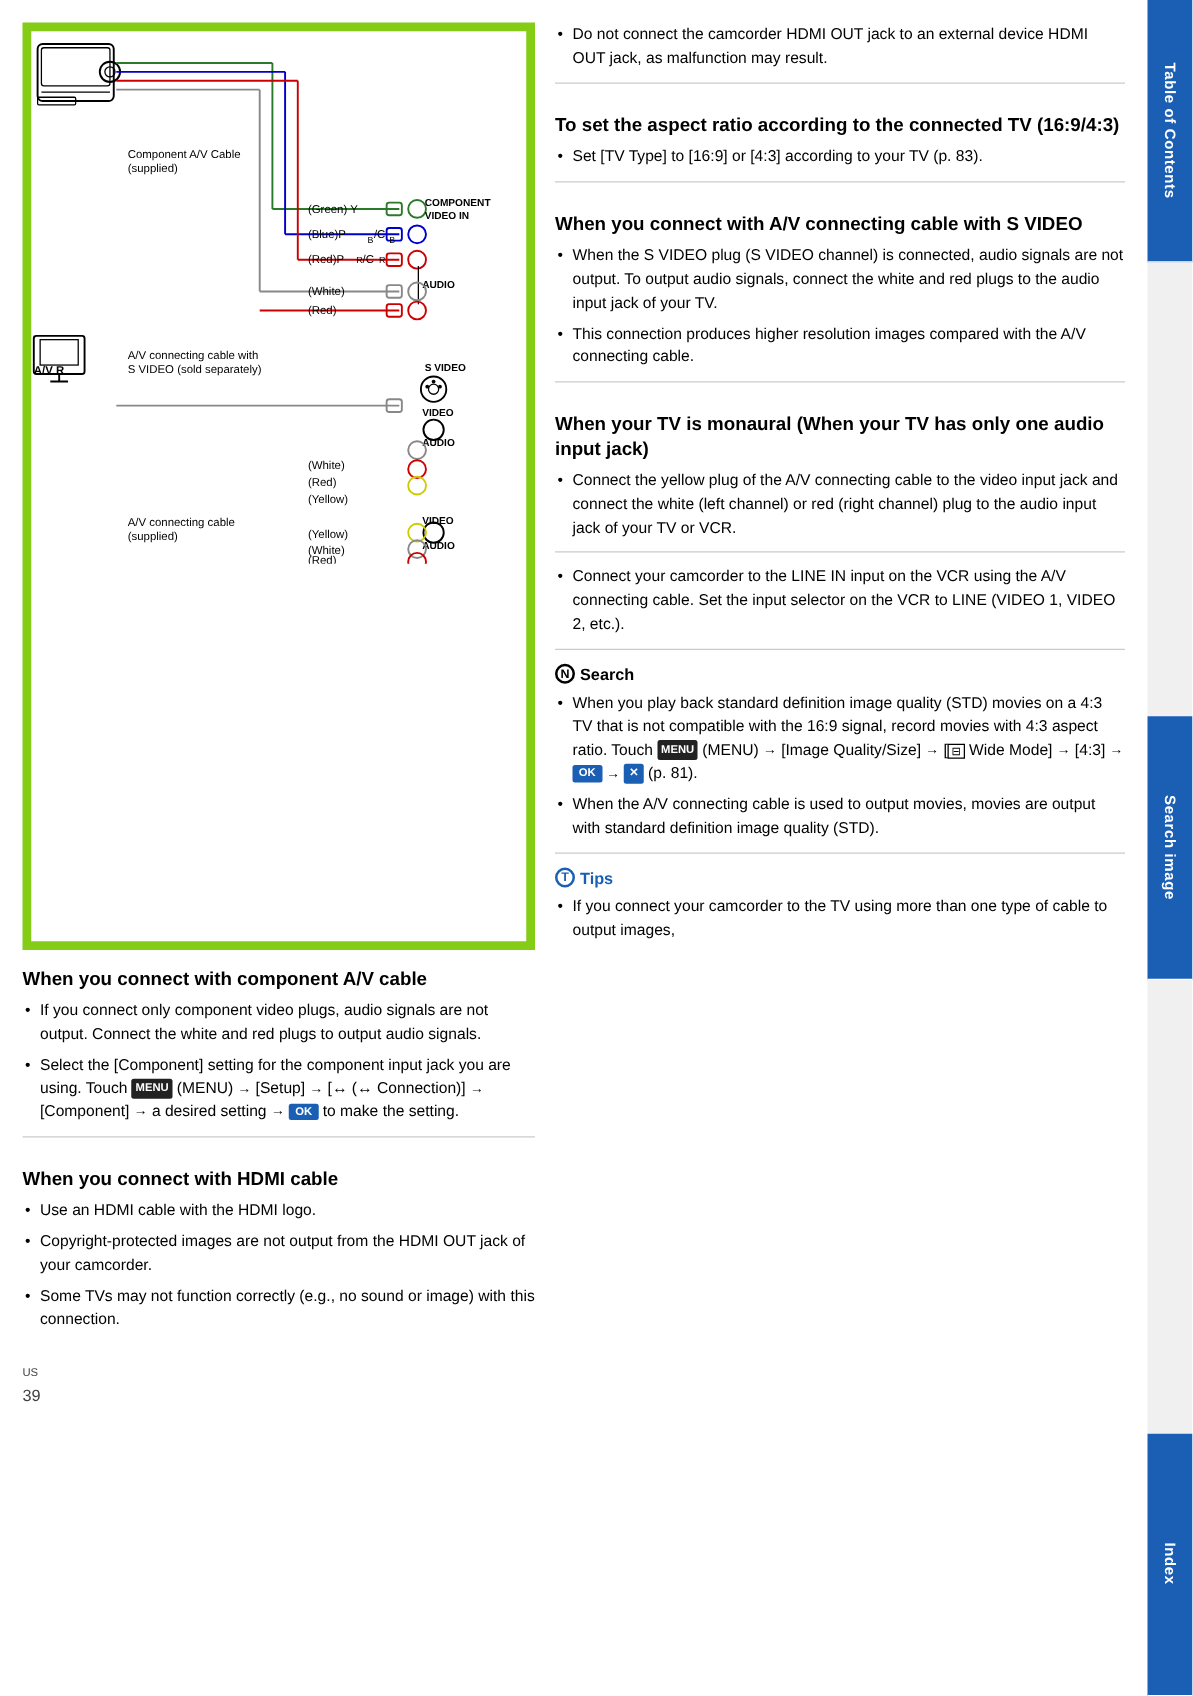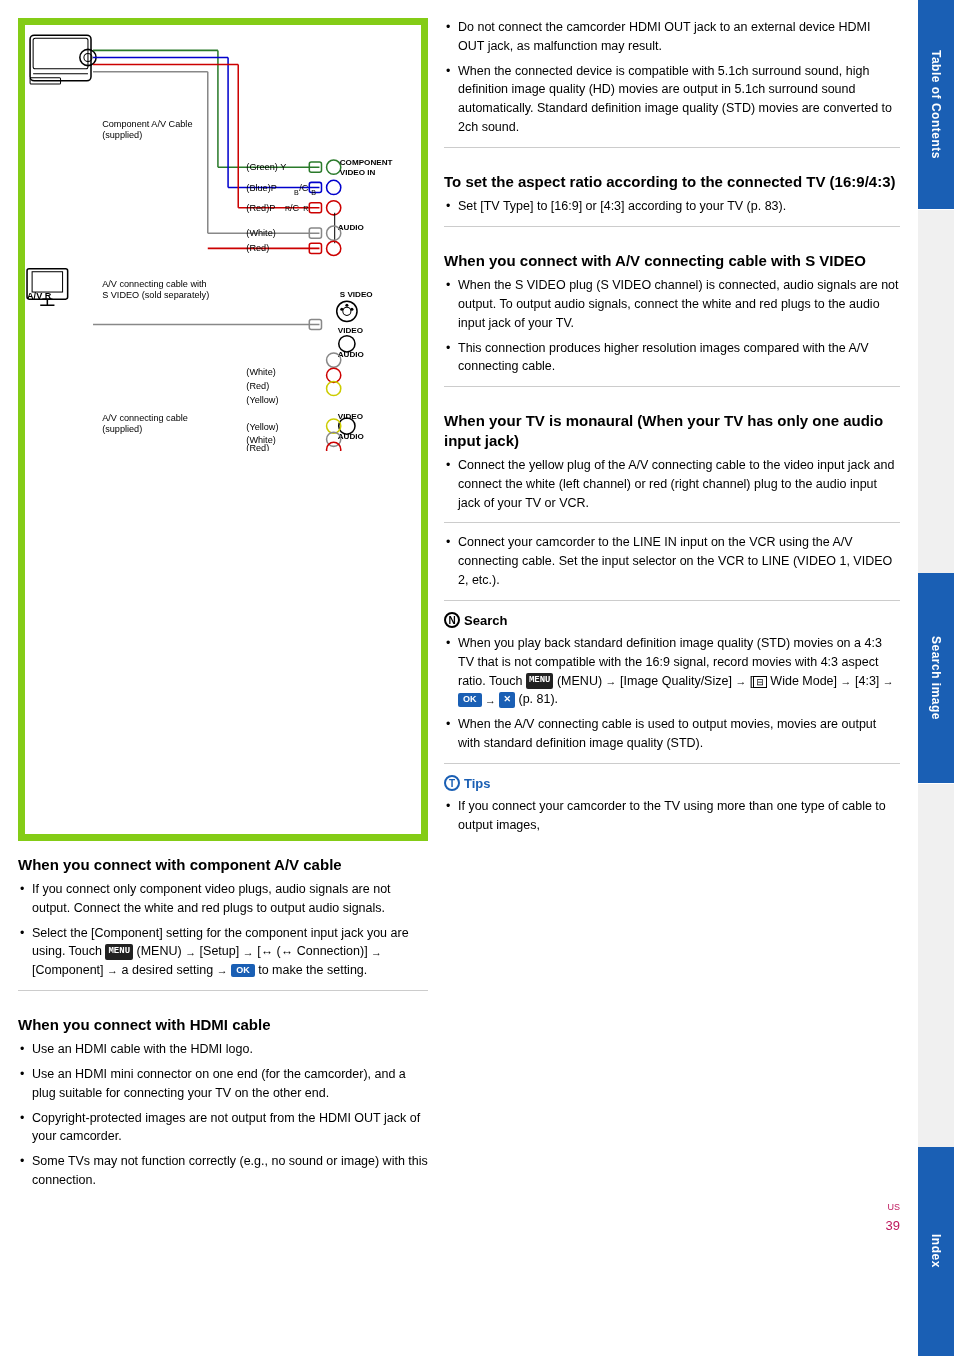--- a/index.html
+++ b/index.html
@@ -72,24 +72,24 @@
       display: flex;
       gap: 16px;
     }
     .left-col {
       width: 410px;
       flex-shrink: 0;
       font-size: 12.5px;
       line-height: 1.5;
     }
     .page-number {
-      text-align: right;
+      text-align: left;
       font-size: 13px;
-      margin-top: 6px;
-      color: #be185d;
+      margin-top: 22px;
+      color: #404040;
     }
     .page-number .us-label {
       font-size: 9px;
       vertical-align: super;
     }
 
     
     .sidebar {
       width: 36px;
       display: flex;
@@ -134,21 +134,20 @@
     
     .menu-badge {
       background: #222;
       color: #fff;
       font-size: 9px;
       font-weight: bold;
       padding: 1px 3px;
       border-radius: 2px;
       display: inline-block;
       vertical-align: middle;
-      font-family: Liberation Mono, monospace;
     }
     .ok-badge {
       background: #1a5fb4;
       color: #fff;
       font-size: 9px;
       font-weight: bold;
       padding: 0 5px;
       border-radius: 2px;
       display: inline-block;
       vertical-align: middle;
@@ -335,21 +334,20 @@
 
           <circle cx="304" cy="418" r="7" fill="none" stroke="#cc0000" stroke-width="1.5"></circle>
           <text x="218" y="420" font-size="9" fill="#000" font-family="Arial">(Red)</text>
         </svg>
       </div>
 
       <div class="right-content">
 
         <ul class="bullet-list">
           <li>Do not connect the camcorder HDMI OUT jack to an external device HDMI OUT jack, as malfunction may result.</li>
-          <li>When the connected device is compatible with 5.1ch surround sound, high definition image quality (HD) movies are output in 5.1ch surround sound automatically. Standard definition image quality (STD) movies are converted to 2ch sound.</li>
         </ul>
 
         <hr class="divider">
 
         <div class="section-heading">To set the aspect ratio according to the connected TV (16:9/4:3)</div>
         <ul class="bullet-list">
           <li>Set [TV Type] to [16:9] or [4:3] according to your TV (p. 83).</li>
         </ul>
 
         <hr class="divider">
@@ -407,21 +405,20 @@
           <li>
             Select the [Component] setting for the component input jack you are using. Touch <span class="menu-badge">MENU</span> (MENU) <span class="arrow-sym">→</span> [Setup] <span class="arrow-sym">→</span> [↔ (↔ Connection)] <span class="arrow-sym">→</span> [Component] <span class="arrow-sym">→</span> a desired setting <span class="arrow-sym">→</span> <span class="ok-badge">OK</span> to make the setting.
           </li>
         </ul>
 
         <hr class="divider">
 
         <div class="section-heading">When you connect with HDMI cable</div>
         <ul class="bullet-list">
           <li>Use an HDMI cable with the HDMI logo.</li>
-          <li>Use an HDMI mini connector on one end (for the camcorder), and a plug suitable for connecting your TV on the other end.</li>
           <li>Copyright-protected images are not output from the HDMI OUT jack of your camcorder.</li>
           <li>Some TVs may not function correctly (e.g., no sound or image) with this connection.</li>
         </ul>
       </div>
     </div>
 
     <div class="page-number">
       <span class="us-label">US</span><br>
       <span>39</span>
     </div>

